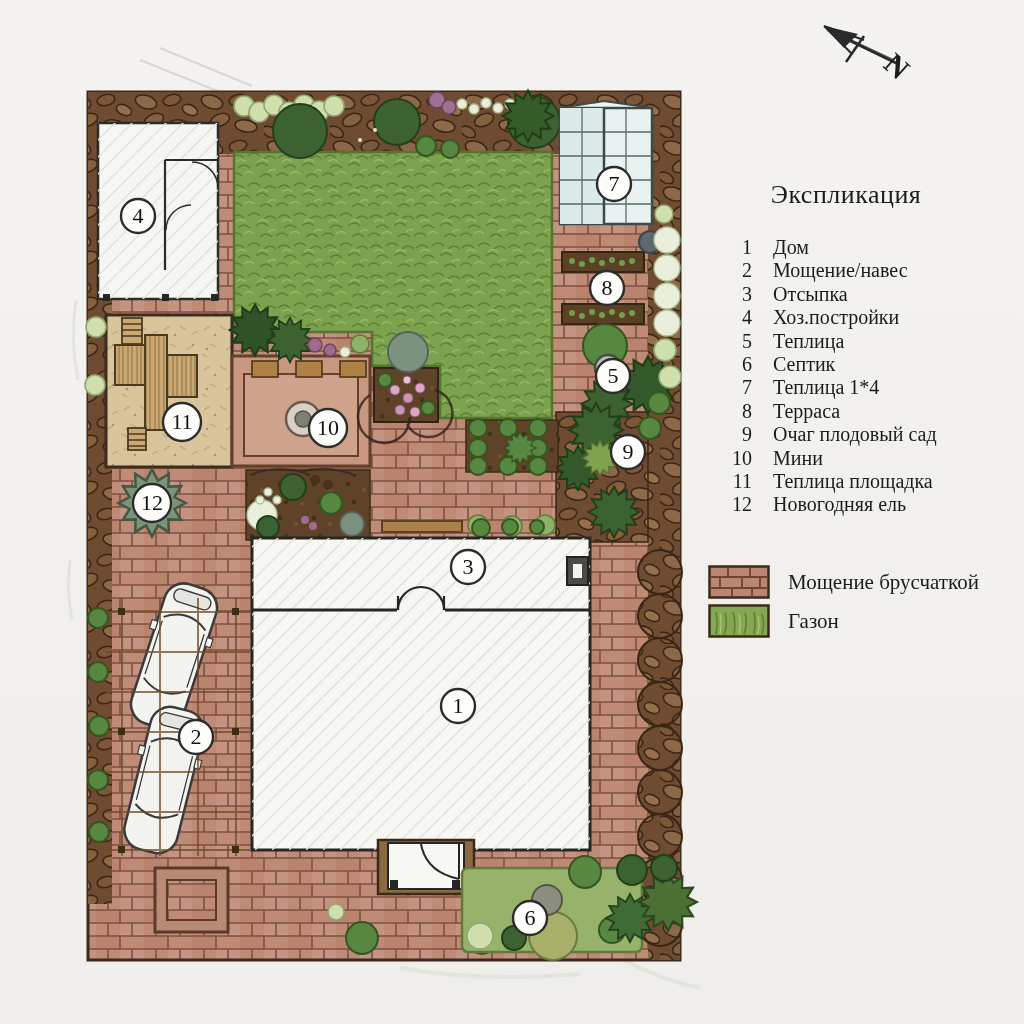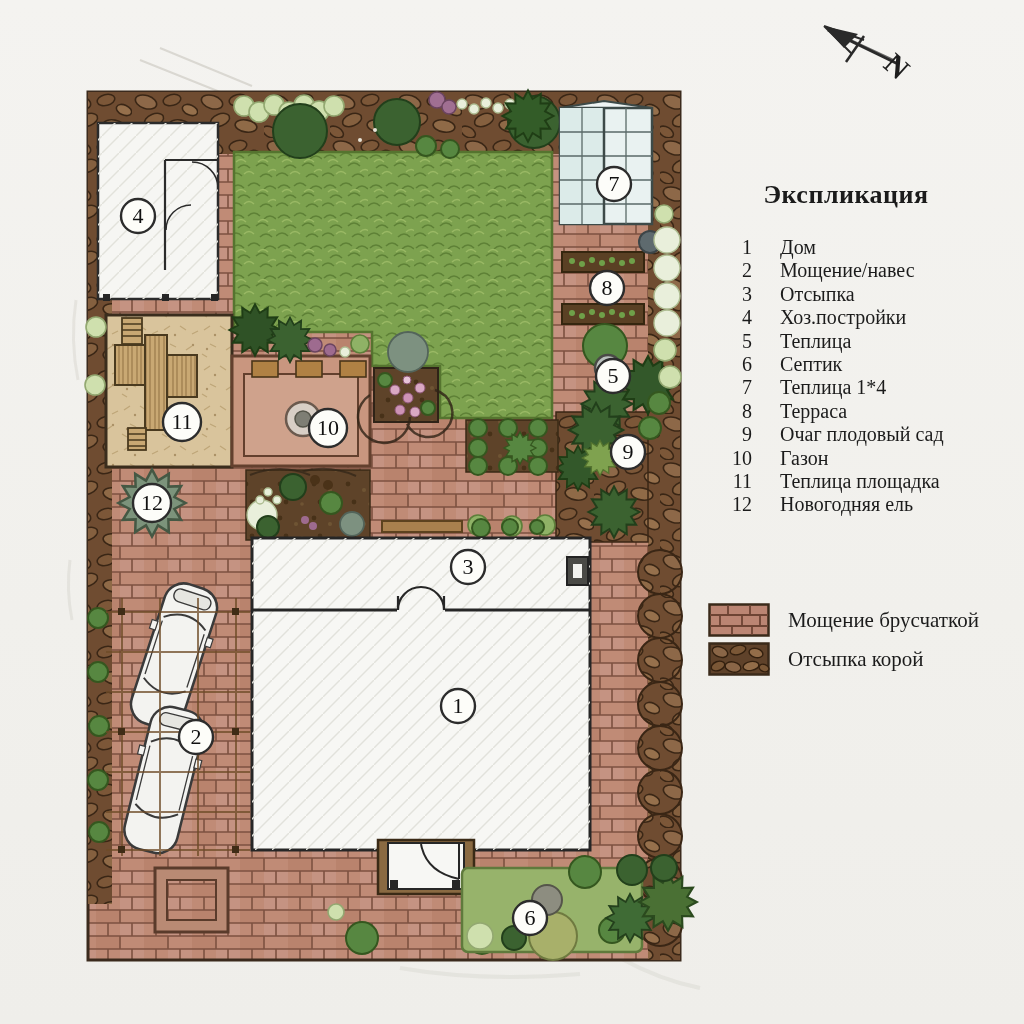--- a/index.html
+++ b/index.html
@@ -1,26 +1,26 @@
 <!DOCTYPE html>
 <html><head>
 <meta charset="utf-8">
 <style>
   html,body{margin:0;padding:0;width:1024px;height:1024px;background:#f2f1ed;
     font-family:"Liberation Serif",serif;overflow:hidden;}
   #stage{position:relative;width:1024px;height:1024px;
     background:linear-gradient(180deg,#f4f3f0 0%,#f1f0ec 60%,#efeeea 100%);}
   #plan{position:absolute;left:0;top:0;}
   #legend{position:absolute;left:726px;top:180px;width:276px;color:#1b1b1b;}
-  #legend h2{font-size:26px;font-weight:bold;margin:0;text-align:center;width:240px;letter-spacing:.5px;}
+  #legend h2{font-size:26px;font-weight:normal;margin:0;text-align:center;width:240px;letter-spacing:.5px;}
   .legend-list{margin-top:26px;}
   .legend-row{display:flex;font-size:20px;line-height:23.4px;}
   .legend-num{width:26px;text-align:right;flex:none;}
-  .legend-label{margin-left:28px;white-space:nowrap;}
-  #materials{position:absolute;left:708px;top:603px;}
+  .legend-label{margin-left:21px;white-space:nowrap;}
+  #materials{position:absolute;left:708px;top:565px;}
   .mat-row{display:flex;align-items:center;height:34px;margin-bottom:5px;}
   .mat-label{font-size:21px;margin-left:18px;white-space:nowrap;color:#1b1b1b;}
   .marker circle{fill:#fdfdf9;stroke:#2c2c2c;stroke-width:2.4;}
   .marker text{font-family:"Liberation Serif",serif;font-size:22px;fill:#111;text-anchor:middle;}
   .treeD{fill:#3b6230;stroke:#223f1b;stroke-width:2;}
   .treeM{fill:#578741;stroke:#35571f;stroke-width:2;}
   .treeL{fill:#8fb266;stroke:#5d7f3a;stroke-width:1.6;}
   .shrubP{fill:#cfe0ae;stroke:#93a871;stroke-width:1.6;}
   .shrubW{fill:#e9efdb;stroke:#aebd92;stroke-width:1.4;}
   .grey{fill:#7d9180;stroke:#53645a;stroke-width:1.8;}
@@ -473,21 +473,21 @@
     <div class="legend-row">
           <span class="legend-num">8</span>
           <span class="legend-label">Терраса</span>
         </div>
     <div class="legend-row">
           <span class="legend-num">9</span>
           <span class="legend-label">Очаг плодовый сад</span>
         </div>
     <div class="legend-row">
           <span class="legend-num">10</span>
-          <span class="legend-label">Газон</span>
+          <span class="legend-label">Мини</span>
         </div>
     <div class="legend-row">
           <span class="legend-num">11</span>
           <span class="legend-label">Теплица площадка</span>
         </div>
     <div class="legend-row">
           <span class="legend-num">12</span>
           <span class="legend-label">Новогодняя ель</span>
         </div>
   </div>
@@ -497,28 +497,21 @@
   <div class="mat-row">
     <svg width="62" height="34">
       <rect x="1.5" y="1.5" width="59" height="31" fill="#bb8573" stroke="#3a2a1a" stroke-width="2.5"></rect>
       <path d="M2 12H60M2 23H60" stroke="#6e4434" stroke-width="1.8"></path>
       <path d="M20 2V12M42 2V12M12 12V23M34 12V23M52 12V23M24 23V32M44 23V32" stroke="#6e4434" stroke-width="1.8"></path>
     </svg>
     <span class="mat-label">Мощение брусчаткой</span>
   </div>
   <div class="mat-row">
     <svg width="62" height="34">
-      <rect x="1.5" y="1.5" width="59" height="31" fill="#5f422a" stroke="#3a2a1a" stroke-width="2.5"></rect>
-      <g stroke="#33200f" stroke-width="1.4">
-        <ellipse cx="12" cy="10" rx="8" ry="5" fill="#8a6647" transform="rotate(20 12 10)"></ellipse>
-        <ellipse cx="30" cy="8" rx="8" ry="4.5" fill="#7a5736" transform="rotate(-15 30 8)"></ellipse>
-        <ellipse cx="48" cy="11" rx="7" ry="4.5" fill="#936d49" transform="rotate(15 48 11)"></ellipse>
-        <ellipse cx="10" cy="24" rx="7" ry="4.5" fill="#7a5736" transform="rotate(-20 10 24)"></ellipse>
-        <ellipse cx="25" cy="25" rx="8" ry="5" fill="#8a6647" transform="rotate(12 25 25)"></ellipse>
-        <ellipse cx="43" cy="24" rx="8" ry="4.5" fill="#936d49" transform="rotate(-10 43 24)"></ellipse>
-        <ellipse cx="56" cy="26" rx="5" ry="3.5" fill="#7a5736" transform="rotate(20 56 26)"></ellipse>
-      </g>
+      <rect x="1.5" y="1.5" width="59" height="31" fill="#86a855" stroke="#3a2a1a" stroke-width="2.5"></rect>
+      <path d="M8 30Q10 18 8 8M16 31Q20 20 17 9M26 30Q28 18 25 8M36 30Q40 19 37 9M46 30Q48 18 46 8M54 30Q57 20 54 10" stroke="#5d8034" stroke-width="1.6" fill="none"></path>
+      <path d="M12 30Q14 20 12 10M31 30Q33 20 31 10M50 30Q52 20 50 12" stroke="#aac47c" stroke-width="1.4" fill="none"></path>
     </svg>
-    <span class="mat-label">Отсыпка корой</span>
+    <span class="mat-label">Газон</span>
   </div>
 </div>
 
 </div>
 
 </body></html>

